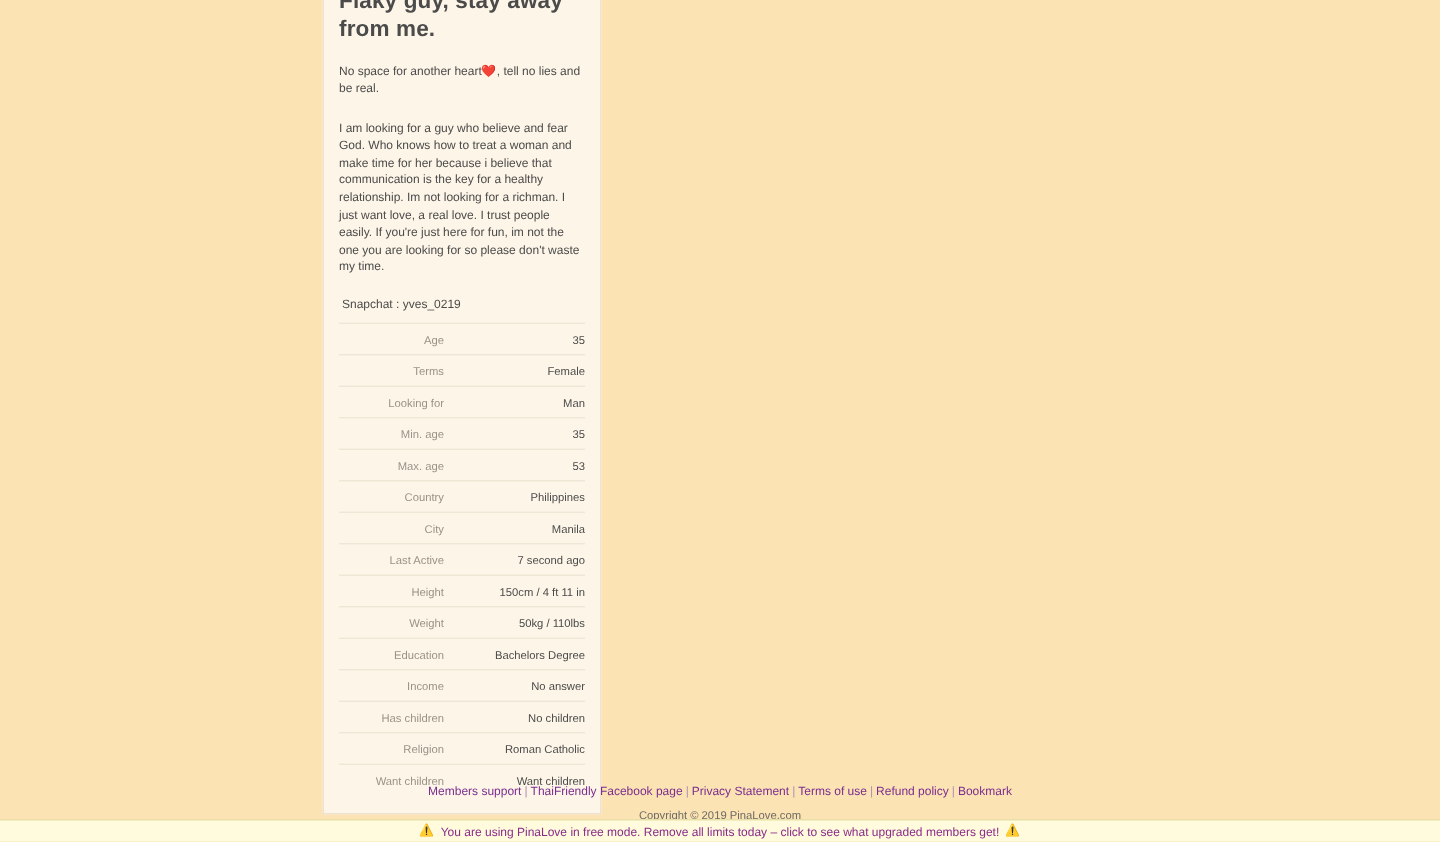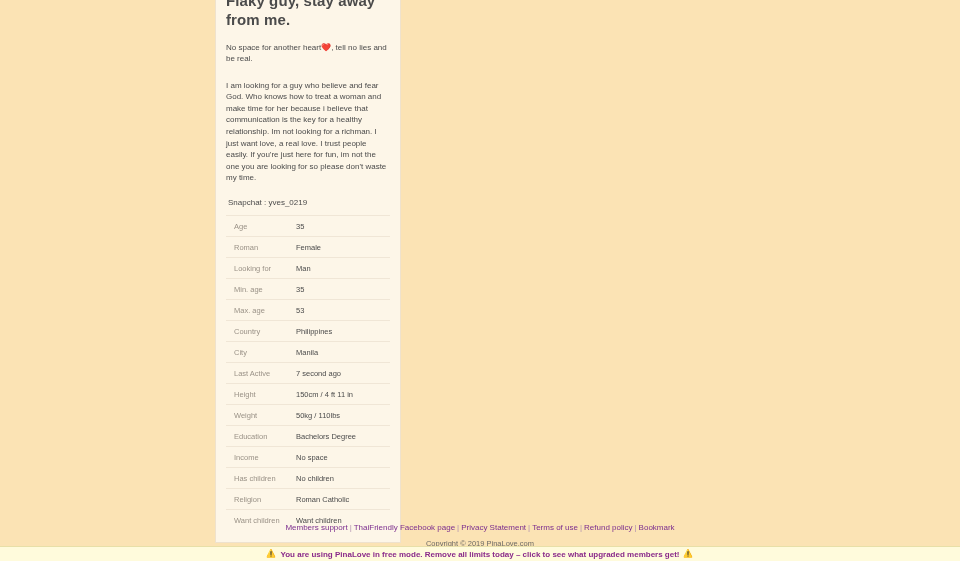--- a/index.html
+++ b/index.html
@@ -78,20 +78,21 @@
   .attrs tr {
     border-top: 1px solid #f0e6d6;
   }
   .attrs tr:first-child {
     border-top: 1px solid #f0e6d6;
   }
   .attrs td {
     font-size: 7.5px;
     padding: 6px 0 5px 0;
     vertical-align: middle;
+    text-align: right;
   }
   .attrs td.k {
     width: 62px;
     color: #9a9287;
     padding-left: 8px;
   }
   .attrs td.v {
     color: #4b4b4b;
   }
 
@@ -129,21 +130,21 @@
     height: 14px;
     background: #fffbdc;
     border-top: 1px solid #e8dfa8;
     display: flex;
     align-items: center;
     justify-content: center;
     gap: 4px;
   }
   .banner-text {
     font-size: 8px;
-    font-weight: bold;
+    font-weight: normal;
     color: #8a2b8a;
     white-space: nowrap;
   }
   .warn {
     font-size: 8px;
     line-height: 1;
   }
 </style>
 </head>
 <body>
@@ -161,21 +162,21 @@
 
       <p class="snapchat">Snapchat : yves_0219</p>
 
       <table class="attrs">
         <tbody>
           <tr>
               <td class="k">Age</td>
               <td class="v">35</td>
             </tr>
           <tr>
-              <td class="k">Roman</td>
+              <td class="k">Terms</td>
               <td class="v">Female</td>
             </tr>
           <tr>
               <td class="k">Looking for</td>
               <td class="v">Man</td>
             </tr>
           <tr>
               <td class="k">Min. age</td>
               <td class="v">35</td>
             </tr>
@@ -202,21 +203,21 @@
           <tr>
               <td class="k">Weight</td>
               <td class="v">50kg / 110lbs</td>
             </tr>
           <tr>
               <td class="k">Education</td>
               <td class="v">Bachelors Degree</td>
             </tr>
           <tr>
               <td class="k">Income</td>
-              <td class="v">No space</td>
+              <td class="v">No answer</td>
             </tr>
           <tr>
               <td class="k">Has children</td>
               <td class="v">No children</td>
             </tr>
           <tr>
               <td class="k">Religion</td>
               <td class="v">Roman Catholic</td>
             </tr>
           <tr>

